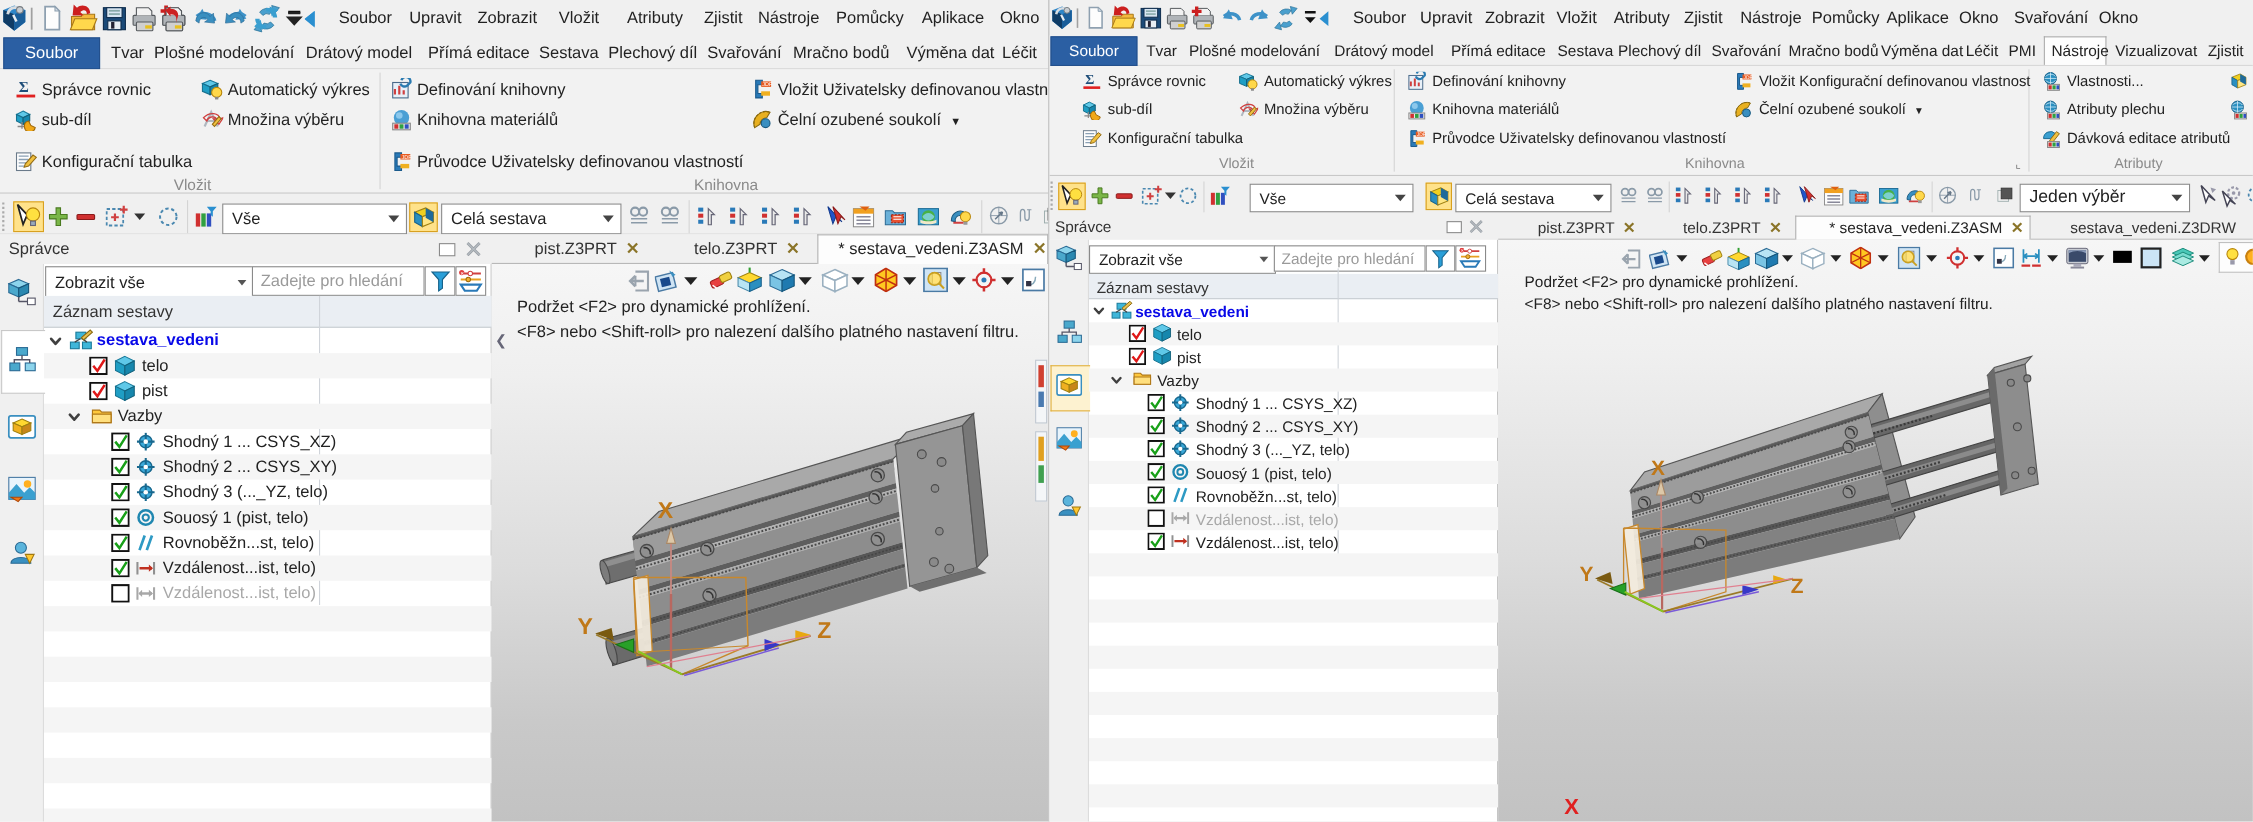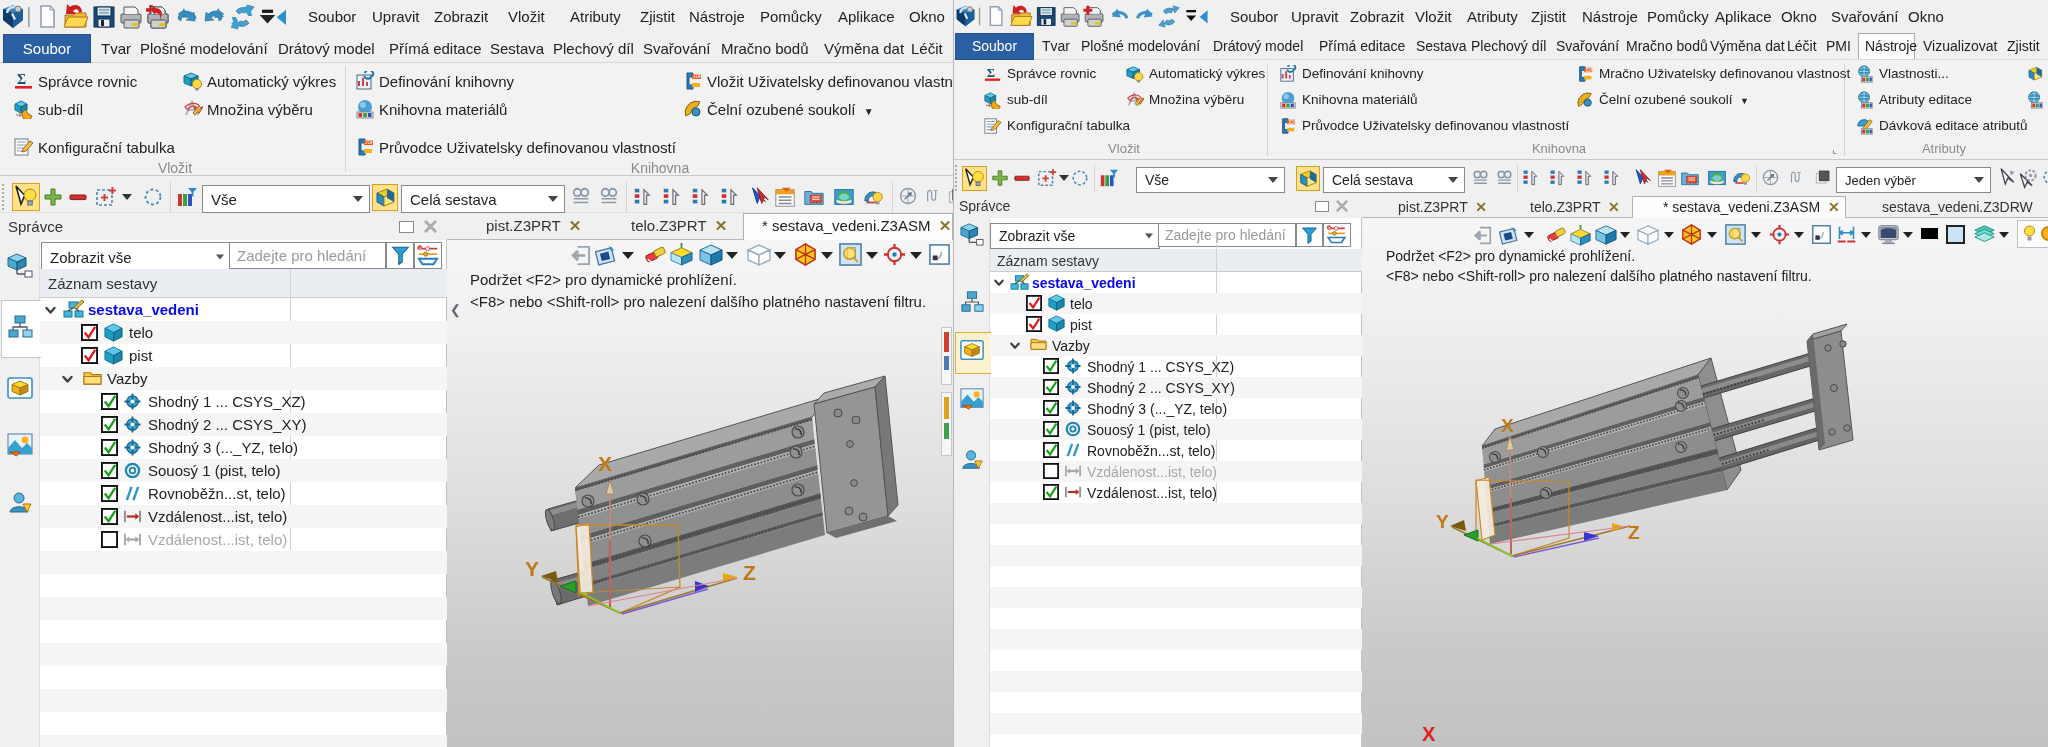--- a/index.html
+++ b/index.html
@@ -895,33 +895,33 @@
       <use href="#matlib"></use>
     </svg>
  <div class="ritem2" style="left:348px;top:92px">Knihovna materiálů</div>
  <svg class="ic" style="left:325px;top:117px" width="18" height="18">
       <use href="#udfwiz"></use>
     </svg>
  <div class="ritem2" style="left:348px;top:118px">Průvodce Uživatelsky definovanou vlastností</div>
  <svg class="ic" style="left:622px;top:65px" width="18" height="18">
       <use href="#udfwiz"></use>
     </svg>
- <div class="ritem2" style="left:645px;top:66px">Mračno Uživatelsky definovanou vlastnost</div>
+ <div class="ritem2" style="left:645px;top:66px">Vložit Konfigurační definovanou vlastnost</div>
  <svg class="ic" style="left:622px;top:91px" width="18" height="18">
       <use href="#gearw"></use>
     </svg>
  <div class="ritem2" style="left:645px;top:92px">Čelní ozubené soukolí &nbsp;<span style="font-size:9px">▼</span></div>
  <svg class="ic" style="left:902px;top:65px" width="18" height="18">
       <use href="#props"></use>
     </svg>
  <div class="ritem2" style="left:925px;top:66px">Vlastnosti...</div>
  <svg class="ic" style="left:902px;top:91px" width="18" height="18">
       <use href="#props"></use>
     </svg>
- <div class="ritem2" style="left:925px;top:92px">Atributy editace</div>
+ <div class="ritem2" style="left:925px;top:92px">Atributy plechu</div>
  <svg class="ic" style="left:902px;top:117px" width="18" height="18">
       <use href="#davka"></use>
     </svg>
  <div class="ritem2" style="left:925px;top:118px">Dávková editace atributů</div>
  <svg class="ic" style="left:1072px;top:65px" width="18" height="18">
       <use href="#ytri"></use>
     </svg>
  <svg class="ic" style="left:1072px;top:91px" width="18" height="18">
       <use href="#props"></use>
     </svg>
@@ -998,21 +998,21 @@
  <div class="sep" style="left:802px;top:165px;height:28px"></div>
  <svg class="ic" style="left:807px;top:168px" width="19" height="19">
       <use href="#compass"></use>
     </svg>
  <svg class="ic" style="left:835px;top:168px" width="15" height="19">
       <use href="#ncurve"></use>
     </svg>
  <svg class="ic" style="left:860px;top:168px" width="18" height="18">
       <use href="#sqsq"></use>
     </svg>
- <div class="combo" style="left:882px;top:167px;width:153px;height:24px;font-size:13px">
+ <div class="combo" style="left:882px;top:167px;width:153px;height:24px;font-size:16px">
       <span class="cv">Jeden výběr</span>
       <span class="ca"></span>
     </div>
  <svg class="ic" style="left:1042px;top:167px" width="22" height="22">
       <use href="#curs2"></use>
     </svg>
  <svg class="ic" style="left:1063px;top:167px" width="22" height="22">
       <use href="#gearcur"></use>
     </svg>
  <svg class="ic" style="left:1088px;top:168px" width="18" height="18">

